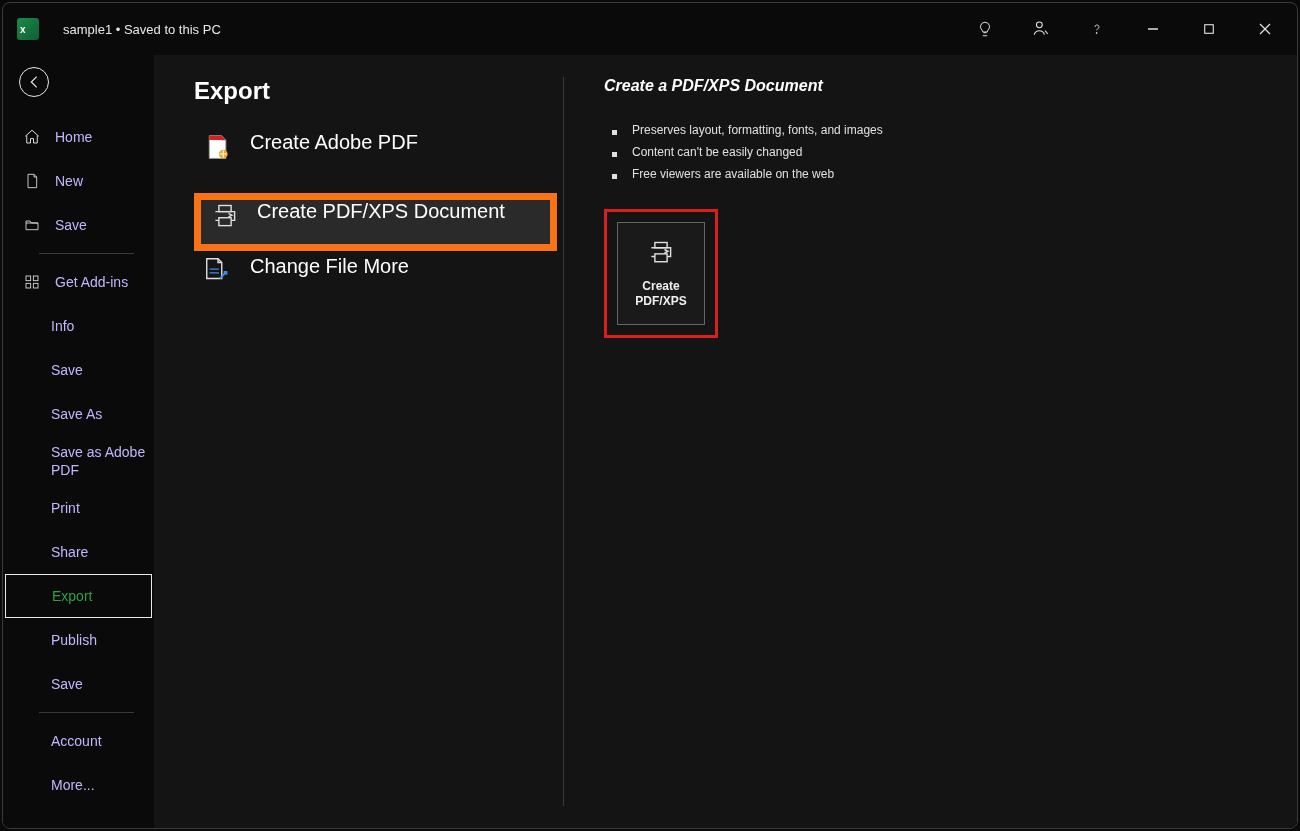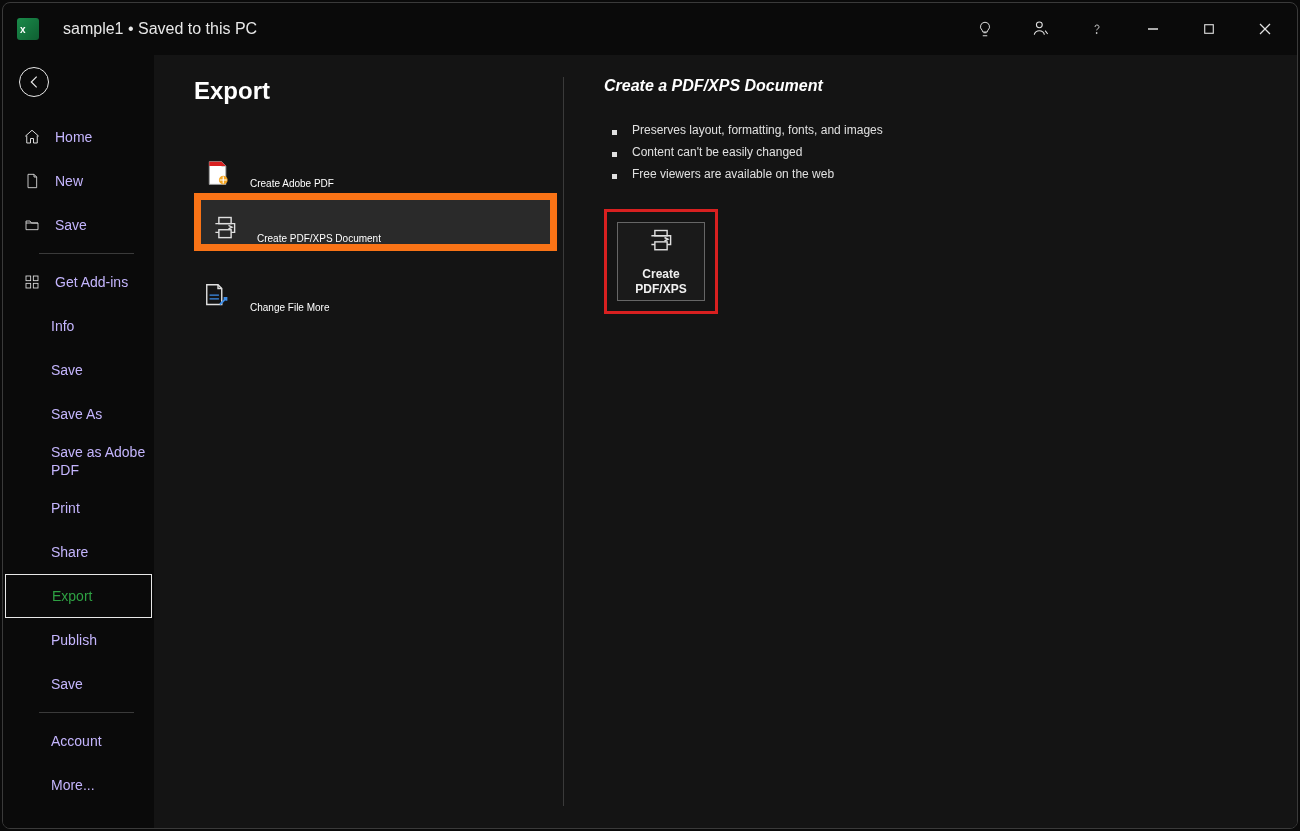--- a/index.html
+++ b/index.html
@@ -46,21 +46,21 @@
     }
     .app-icon::before {
       content: "x";
       color: #fff;
       font-size: 10px;
       font-weight: bold;
       position: absolute;
       left: 3px;
     }
     .title-text {
-      font-size: 16px;
+      font-size: 13px;
       color: #e8e8e8;
     }
     .title-controls {
       margin-left: auto;
       display: flex;
       align-items: center;
       gap: 12px;
       padding-right: 10px;
     }
     .title-controls .ctrl {
@@ -147,25 +147,25 @@
       border-right: 1px solid #3a3a3a;
       padding-right: 6px;
     }
     .page-title {
       font-size: 24px;
       font-weight: 600;
       margin-bottom: 26px;
     }
     .option {
       display: flex;
-      align-items: flex-end;
+      align-items: flex-start;
       height: 58px;
       padding: 0 10px 0 8px;
       cursor: pointer;
-      font-size: 10px;
+      font-size: 20px;
       margin-bottom: 4px;
     }
     .option.selected {
       background: #2a2a2a;
       border: 7px solid #f97316;
     }
     .option-icon {
       width: 32px;
       height: 32px;
       margin-right: 16px;
@@ -201,21 +201,21 @@
       background: #e0e0e0;
     }
     .action-container {
       margin-top: 24px;
       border: 3px solid #d82020;
       padding: 10px;
       display: inline-block;
     }
     .action-btn {
       width: 88px;
-      height: 79px;
+      height: 103px;
       border: 1px solid #666;
       background: #1a1a1a;
       display: flex;
       flex-direction: column;
       align-items: center;
       justify-content: center;
       cursor: pointer;
       gap: 8px;
     }
     .action-btn-label {

